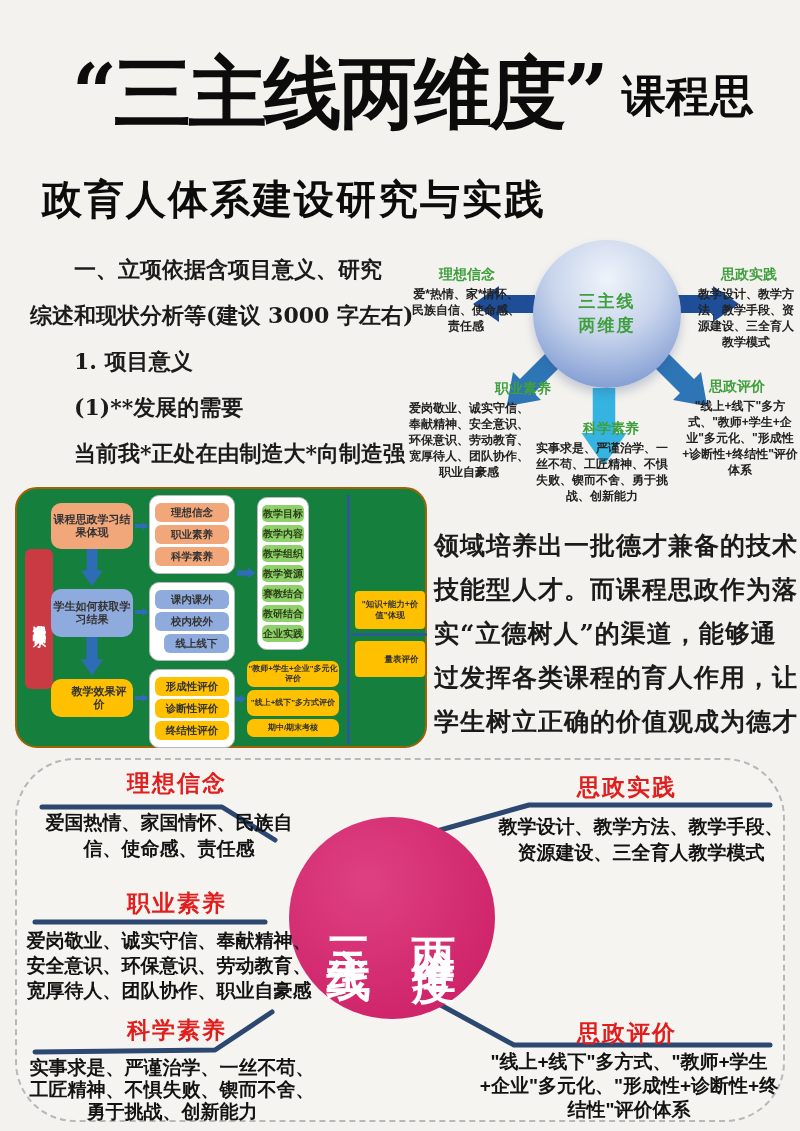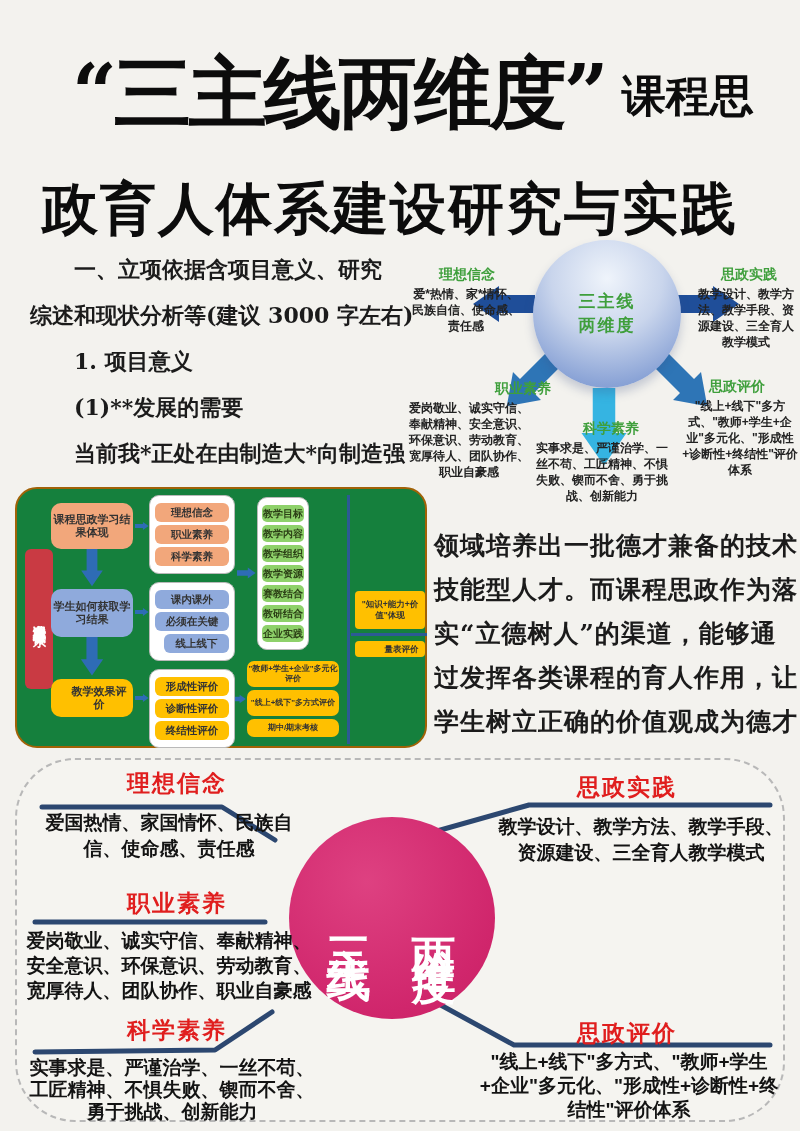--- a/index.html
+++ b/index.html
@@ -16,21 +16,21 @@
   .title-main {
     font-family:"DejaVu Serif", serif; font-weight:bold;
     font-size:78px; line-height:1.05; letter-spacing:-3px; color:#0c0c0c;
   }
   .title-side {
     font-family:"DejaVu Serif", serif; font-weight:bold;
     font-size:44px; padding-bottom:8px; color:#0c0c0c;
   }
   .subtitle {
     font-family:"DejaVu Serif", serif; font-weight:bold;
-    font-size:56px; letter-spacing:2px; color:#0c0c0c;text-align:right;
+    font-size:40px; letter-spacing:2px; color:#0c0c0c;text-align:right;
   }
 
   
   .intro-line {
     font-family:"DejaVu Serif", serif; font-weight:600;
     font-size:22px; line-height:46px; white-space:nowrap; color:#1b1b1b;
   }
   .ind2 { text-indent:2em; }
 
   
@@ -173,21 +173,21 @@
     <div class="abs fc-stage" style="left:34px; top:100px; width:82px; height:48px; background:#8faadc;">学生如何获取学习结果</div>
     <div class="abs fc-stage" style="left:34px; top:190px; width:82px; height:38px; background:#ffc000;padding-left:16px;">教学效果评价</div>
 
     <div class="abs fc-group" style="left:132px; top:6px; width:86px;">
       <div class="fc-pill" style="background:#f2a77b;">理想信念</div>
       <div class="fc-pill" style="background:#f2a77b;">职业素养</div>
       <div class="fc-pill" style="background:#f2a77b;">科学素养</div>
     </div>
     <div class="abs fc-group" style="left:132px; top:93px; width:86px;">
       <div class="fc-pill" style="background:#8faadc;">课内课外</div>
-      <div class="fc-pill" style="background:#8faadc;">必须在关键</div>
+      <div class="fc-pill" style="background:#8faadc;">校内校外</div>
       <div class="fc-pill" style="background:#8faadc;margin-left:9px;">线上线下</div>
     </div>
     <div class="abs fc-group" style="left:132px; top:180px; width:86px;">
       <div class="fc-pill" style="background:#ffc000;">形成性评价</div>
       <div class="fc-pill" style="background:#ffc000;">诊断性评价</div>
       <div class="fc-pill" style="background:#ffc000;">终结性评价</div>
     </div>
 
     <div class="abs fc-green" style="left:240px; top:8px; width:52px;">
       <div class="fc-gpill">教学目标</div>
@@ -199,21 +199,21 @@
       <div class="fc-gpill">企业实践</div>
     </div>
 
     <div class="abs" style="left:230px; top:172px; width:92px;">
       <div class="fc-eval" style="height:26px;">"教师+学生+企业"多元化评价</div>
       <div class="fc-eval" style="height:26px;">"线上+线下"多方式评价</div>
       <div class="fc-eval" style="height:18px;">期中/期末考核</div>
     </div>
 
     <div class="abs fc-out" style="left:338px; top:102px; width:70px; height:38px;">"知识+能力+价值"体现</div>
-    <div class="abs fc-out" style="left:338px; top:152px; width:70px; height:16px;padding-left:24px;">量表评价</div>
+    <div class="abs fc-out" style="left:338px; top:152px; width:70px; height:36px;padding-left:24px;">量表评价</div>
   </div>
 
   <div class="abs" style="left:434px; top:524px; width:362px;">
     <div class="para-line">领域培养出一批德才兼备的技术</div>
     <div class="para-line">技能型人才。而课程思政作为落</div>
     <div class="para-line">实“立德树人”的渠道，能够通</div>
     <div class="para-line">过发挥各类课程的育人作用，让</div>
     <div class="para-line">学生树立正确的价值观成为德才</div>
   </div>
 

